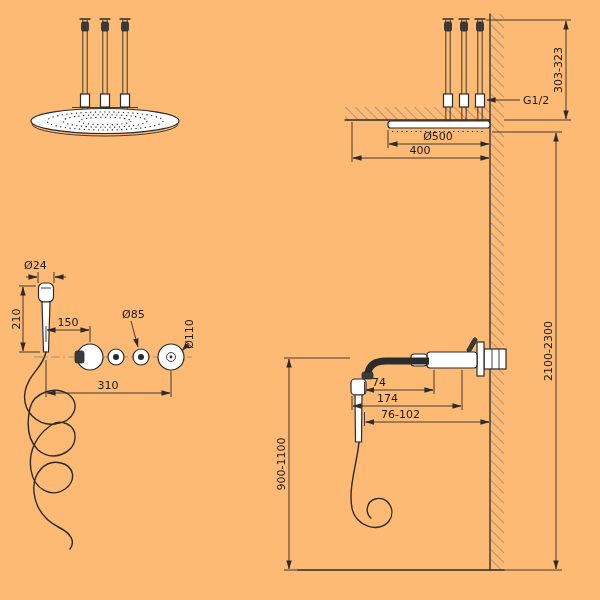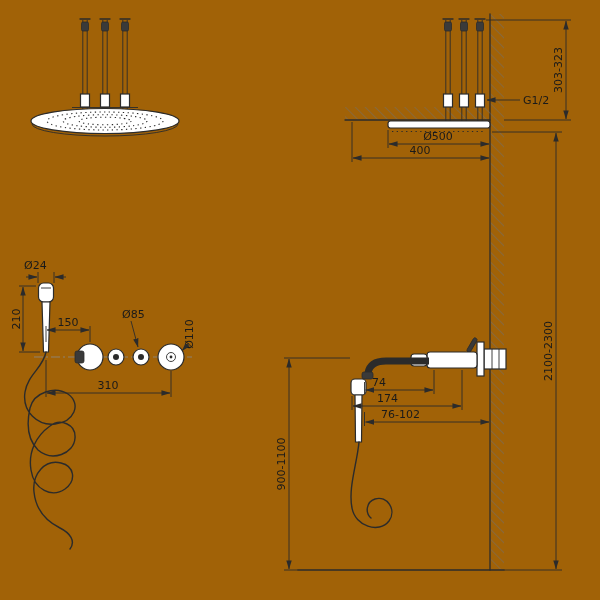--- a/index.html
+++ b/index.html
@@ -1,16 +1,16 @@
 <!DOCTYPE html>
 <html><head>
 <meta charset="utf-8">
 <style>
   html,body{margin:0;padding:0;background:#ffffff;}
-  .canvas{position:relative;width:600px;height:600px;background:#a16207;overflow:hidden;}
+  .canvas{position:relative;width:600px;height:600px;background:#fdba74;overflow:hidden;}
   svg{display:block;}
   .ln{stroke:#2b2b2b;stroke-width:1.3;fill:none;stroke-linecap:round;}
   .thin{stroke:#2b2b2b;stroke-width:0.9;fill:none;}
   .part{stroke:#2b2b2b;stroke-width:1.2;fill:#ffffff;}
   .dark{fill:#3a3a3a;stroke:#2b2b2b;stroke-width:0.8;}
   .dim{stroke:#2b2b2b;stroke-width:0.9;fill:none;}
   .cl{stroke:#8a8a8a;stroke-width:0.8;stroke-dasharray:9 3 2 3;fill:none;}
   .dot{stroke:#2b2b2b;stroke-width:1.1;stroke-dasharray:1.3 3.4;fill:none;}
   .hose{stroke:#2b2b2b;stroke-width:1.4;fill:none;stroke-linecap:round;}
   .spout{stroke:#2b2b2b;stroke-width:7;fill:none;stroke-linecap:butt;}

